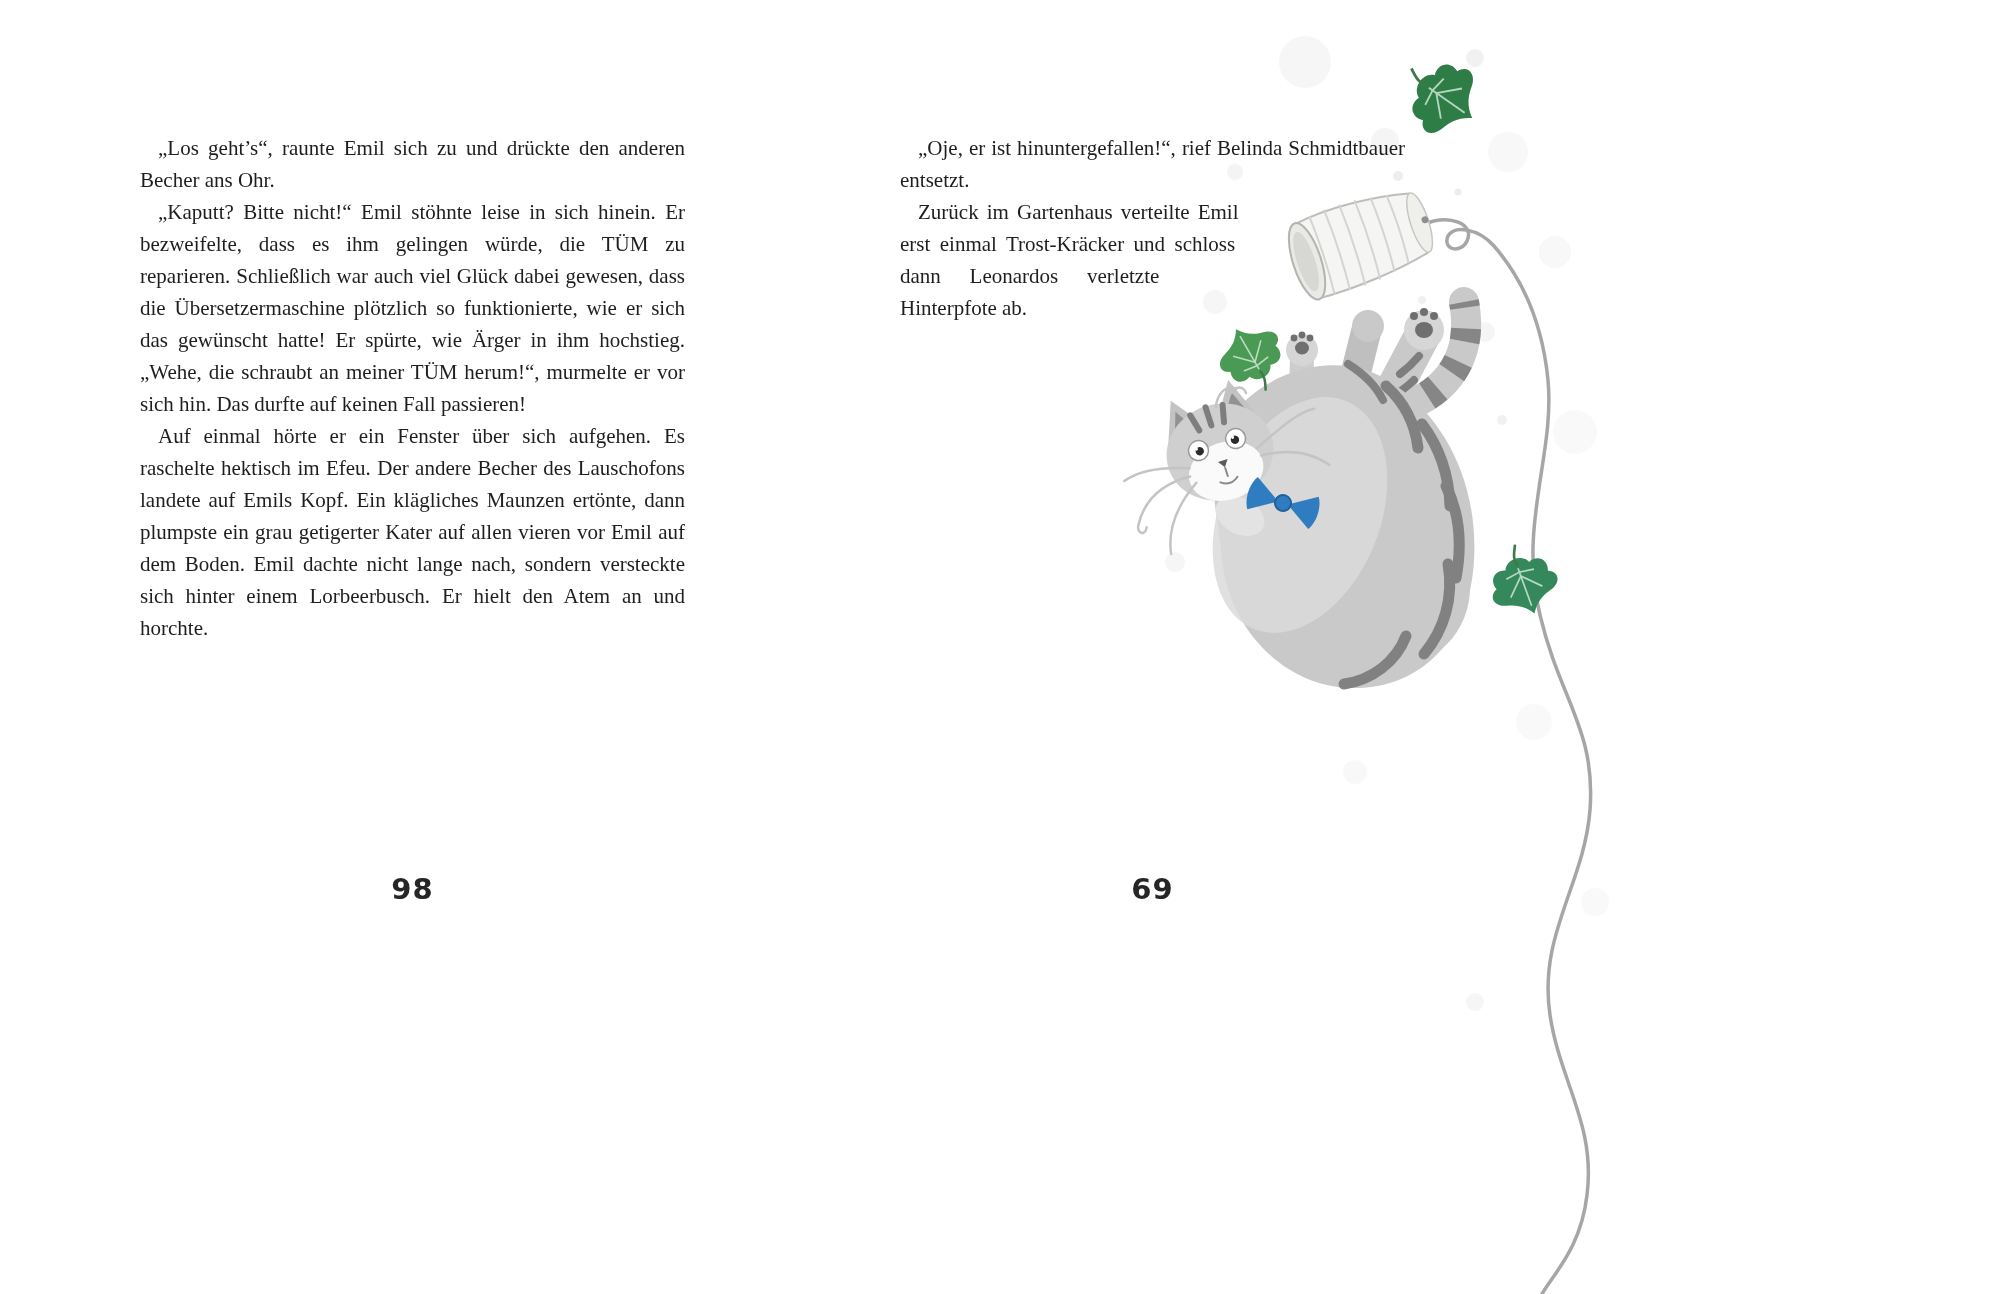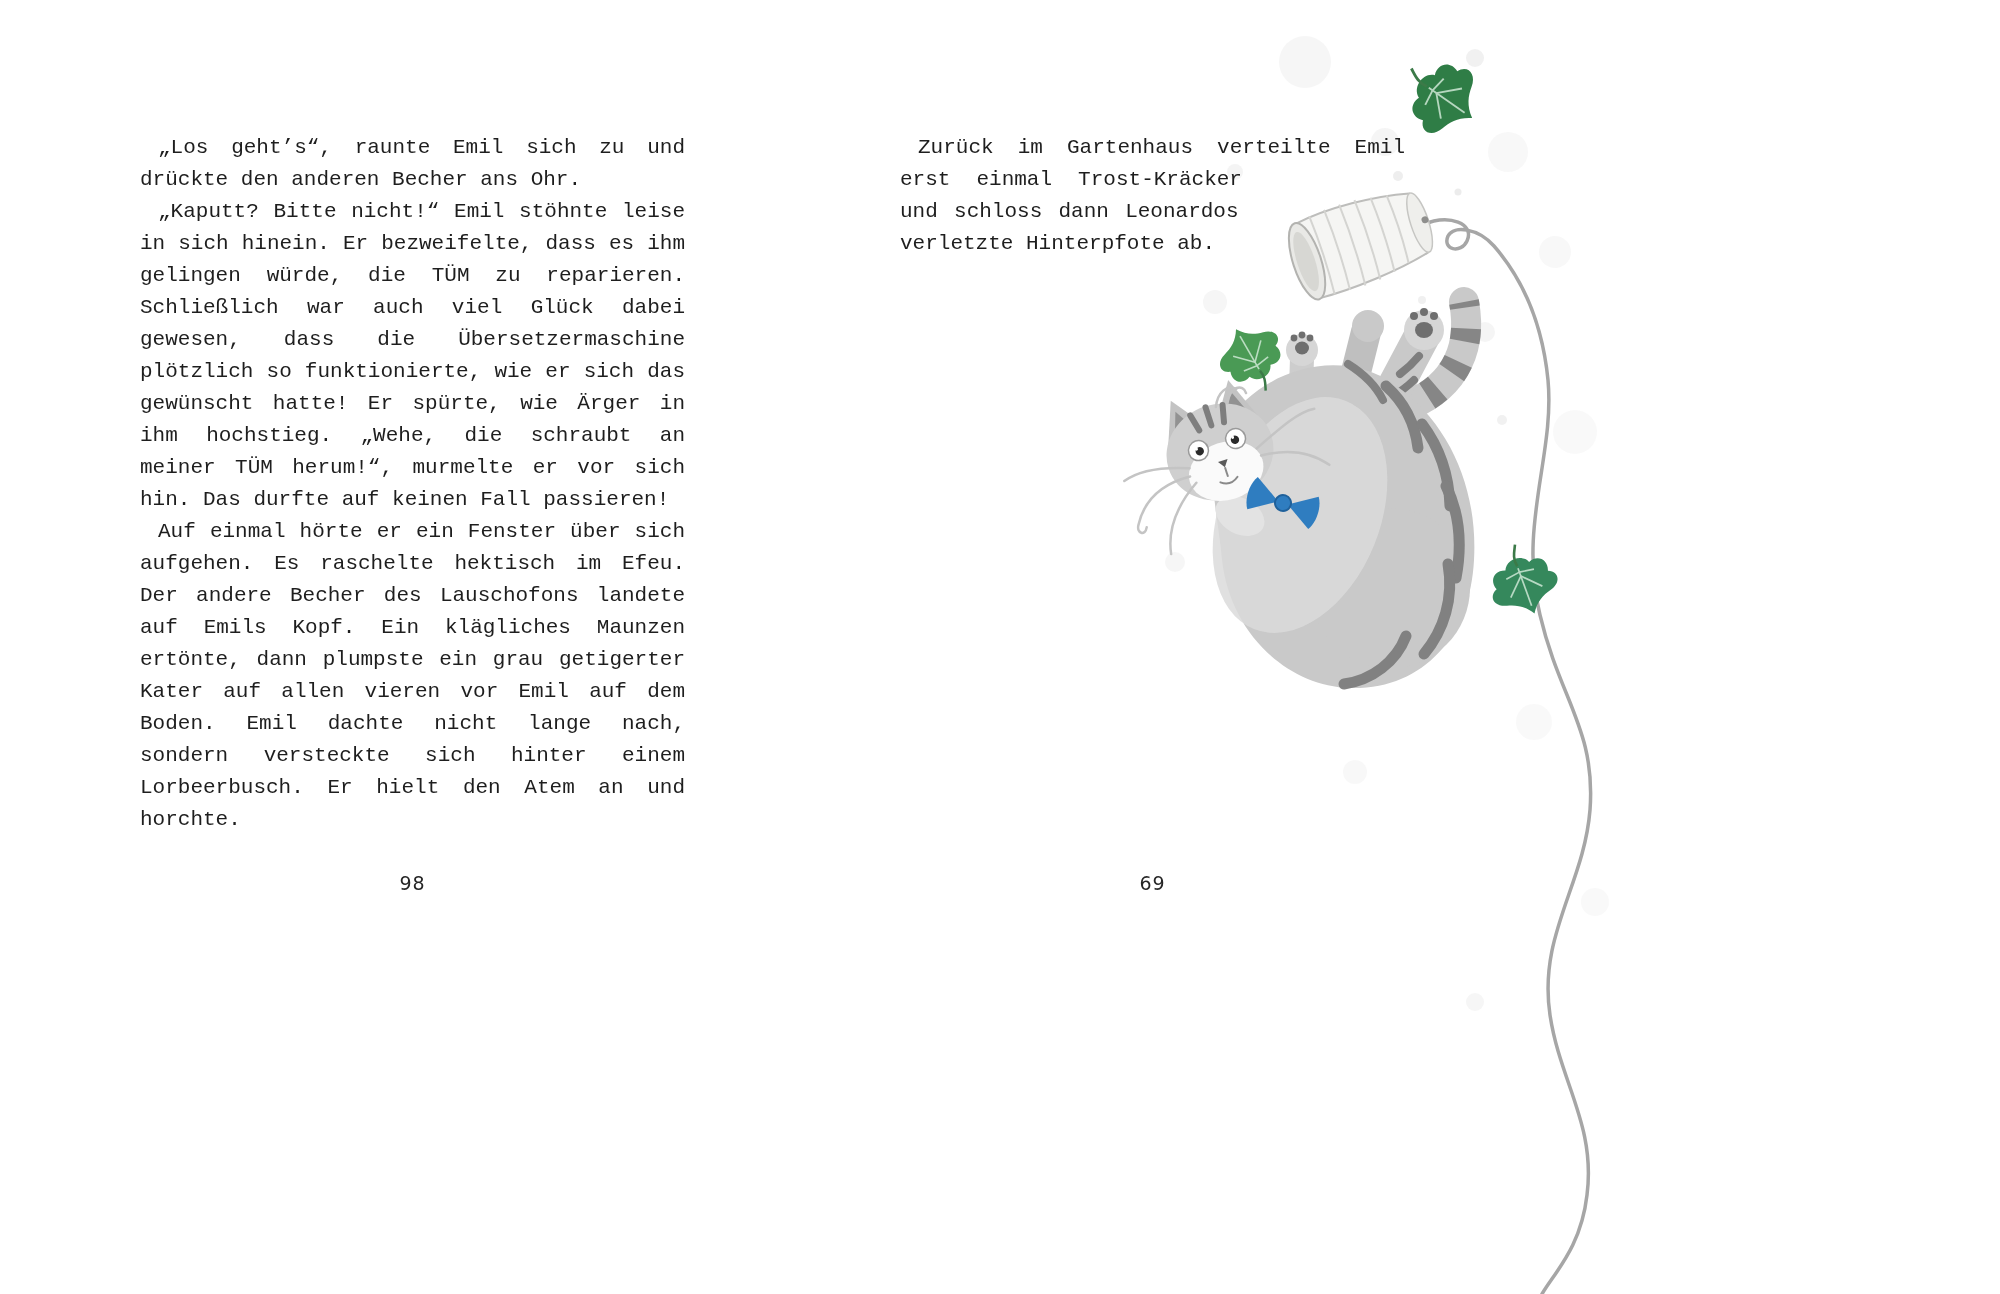--- a/index.html
+++ b/index.html
@@ -12,40 +12,39 @@
     color:var(--text, #1e1e1e);
   }
   .illustration {
     position:absolute; left:1050px; top:0; width:950px; height:1294px;
     z-index:1; pointer-events:none;
   }
   .page-text {
     position:absolute; top:132px; z-index:2;
     font-size:21px; line-height:32px;
     text-align:justify;
-    font-family:Liberation Mono, monospace;
   }
   .page-text p {
     text-indent:18px;
     hyphens:auto; -webkit-hyphens:auto;
   }
   .left-text  { left:140px; width:545px; }
   .right-text { left:900px; width:505px; }
   .wrap-spacer {
     float:right; width:310px; height:620px;
     shape-outside: polygon(310px 0px, 310px 60px, 153px 64px, 143px 158px,
       70px 162px, 60px 254px, 16px 260px, 12px 318px, 45px 324px, 53px 414px,
       105px 422px, 117px 510px, 175px 516px, 185px 542px, 237px 548px,
       249px 574px, 310px 600px);
     shape-margin:6px;
   }
   .page-number {
     position:absolute; top:872px; z-index:2; text-align:center;
     font-family:"DejaVu Sans","Liberation Sans",sans-serif;
-    font-size:19px; font-weight:400; letter-spacing:1px; color:#262626;
+    font-size:29px; font-weight:700; letter-spacing:1px; color:#262626;
   }
   .page-number.left  { left:140px; width:545px; }
   .page-number.right { left:900px; width:505px; }
 </style>
 </head>
 <body>
 
 <svg class="illustration" viewBox="0 0 950 1294" xmlns="http://www.w3.org/2000/svg" aria-hidden="true">
   <defs>
     <path id="ivyleaf" d="M0,-32 C6,-22 14,-18 22,-16 C34,-13 36,-2 26,2 C30,12 22,20 12,16 C8,26 -8,26 -12,16 C-22,20 -30,12 -26,2 C-36,-2 -34,-13 -22,-16 C-14,-18 -6,-22 0,-32 Z"></path>
@@ -184,15 +183,16 @@
 
 <div class="page-text left-text">
   <p>„Los geht’s“, raunte Emil sich zu und drückte den anderen Becher ans Ohr.</p>
   <p>„Kaputt? Bitte nicht!“ Emil stöhnte leise in sich hinein. Er bezweifelte, dass es ihm gelingen würde, die TÜM zu reparieren. Schließlich war auch viel Glück dabei gewesen, dass die Übersetzermaschine plötzlich so funktionierte, wie er sich das gewünscht hatte! Er spürte, wie Ärger in ihm hochstieg. „Wehe, die schraubt an meiner TÜM herum!“, murmelte er vor sich hin. Das durfte auf keinen Fall passieren!</p>
   <p>Auf einmal hörte er ein Fenster über sich aufgehen. Es raschelte hektisch im Efeu. Der andere Becher des Lauschofons landete auf Emils Kopf. Ein klägliches Maunzen ertönte, dann plumpste ein grau getigerter Kater auf allen vieren vor Emil auf dem Boden. Emil dachte nicht lange nach, sondern versteckte sich hinter einem Lorbeerbusch. Er hielt den Atem an und horchte.</p>
 </div>
 <div class="page-number left">98</div>
 
 <div class="page-text right-text">
   <div class="wrap-spacer"></div>
+  <p>„Oje, er ist hinuntergefallen!“, rief Belinda Schmidtbauer entsetzt.</p>
   <p>Zurück im Gartenhaus verteilte Emil erst einmal Trost-Kräcker und schloss dann Leonardos verletzte Hinterpfote ab.</p>
 </div>
 <div class="page-number right">69</div>
 
 </body></html>

